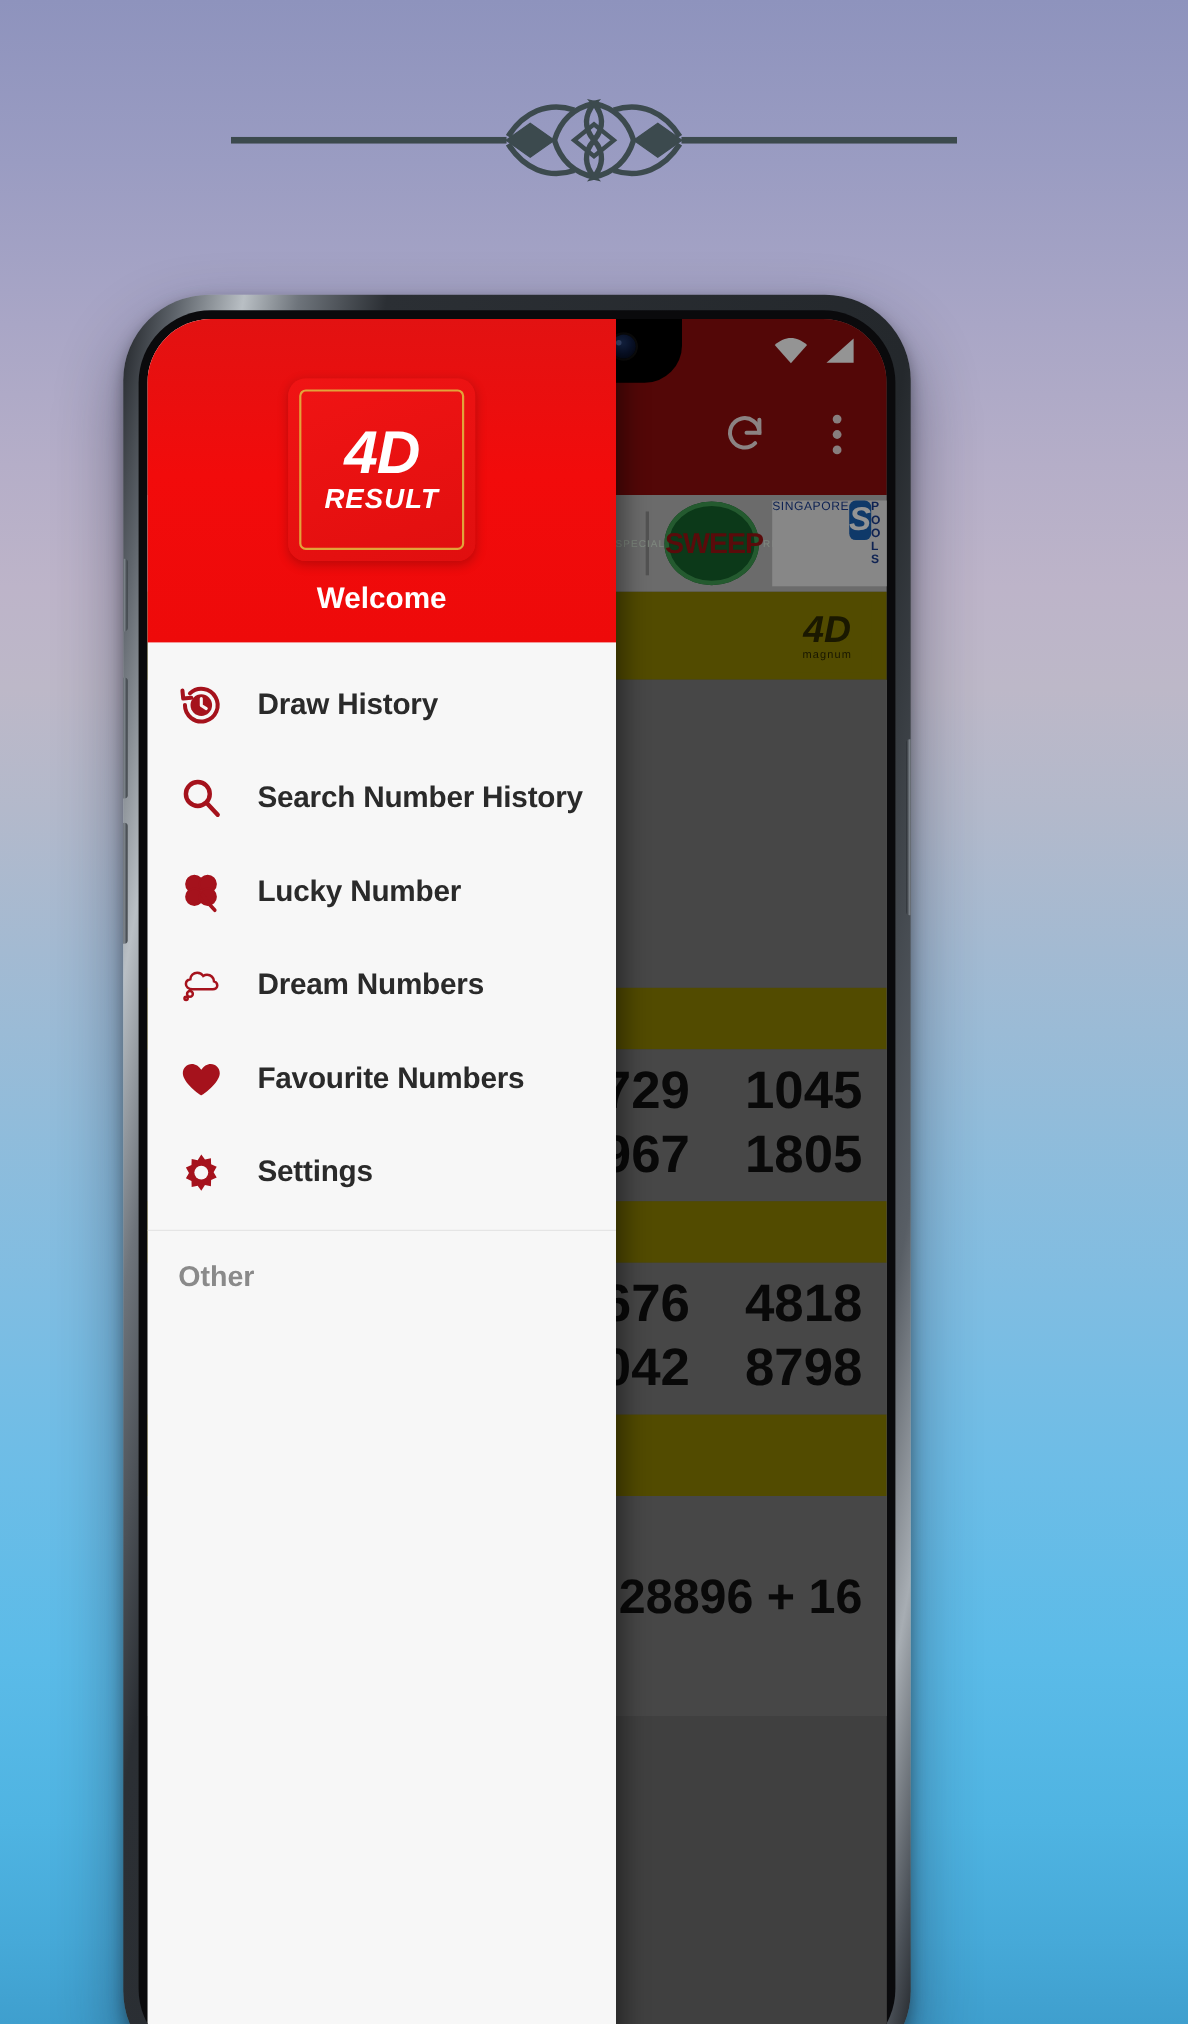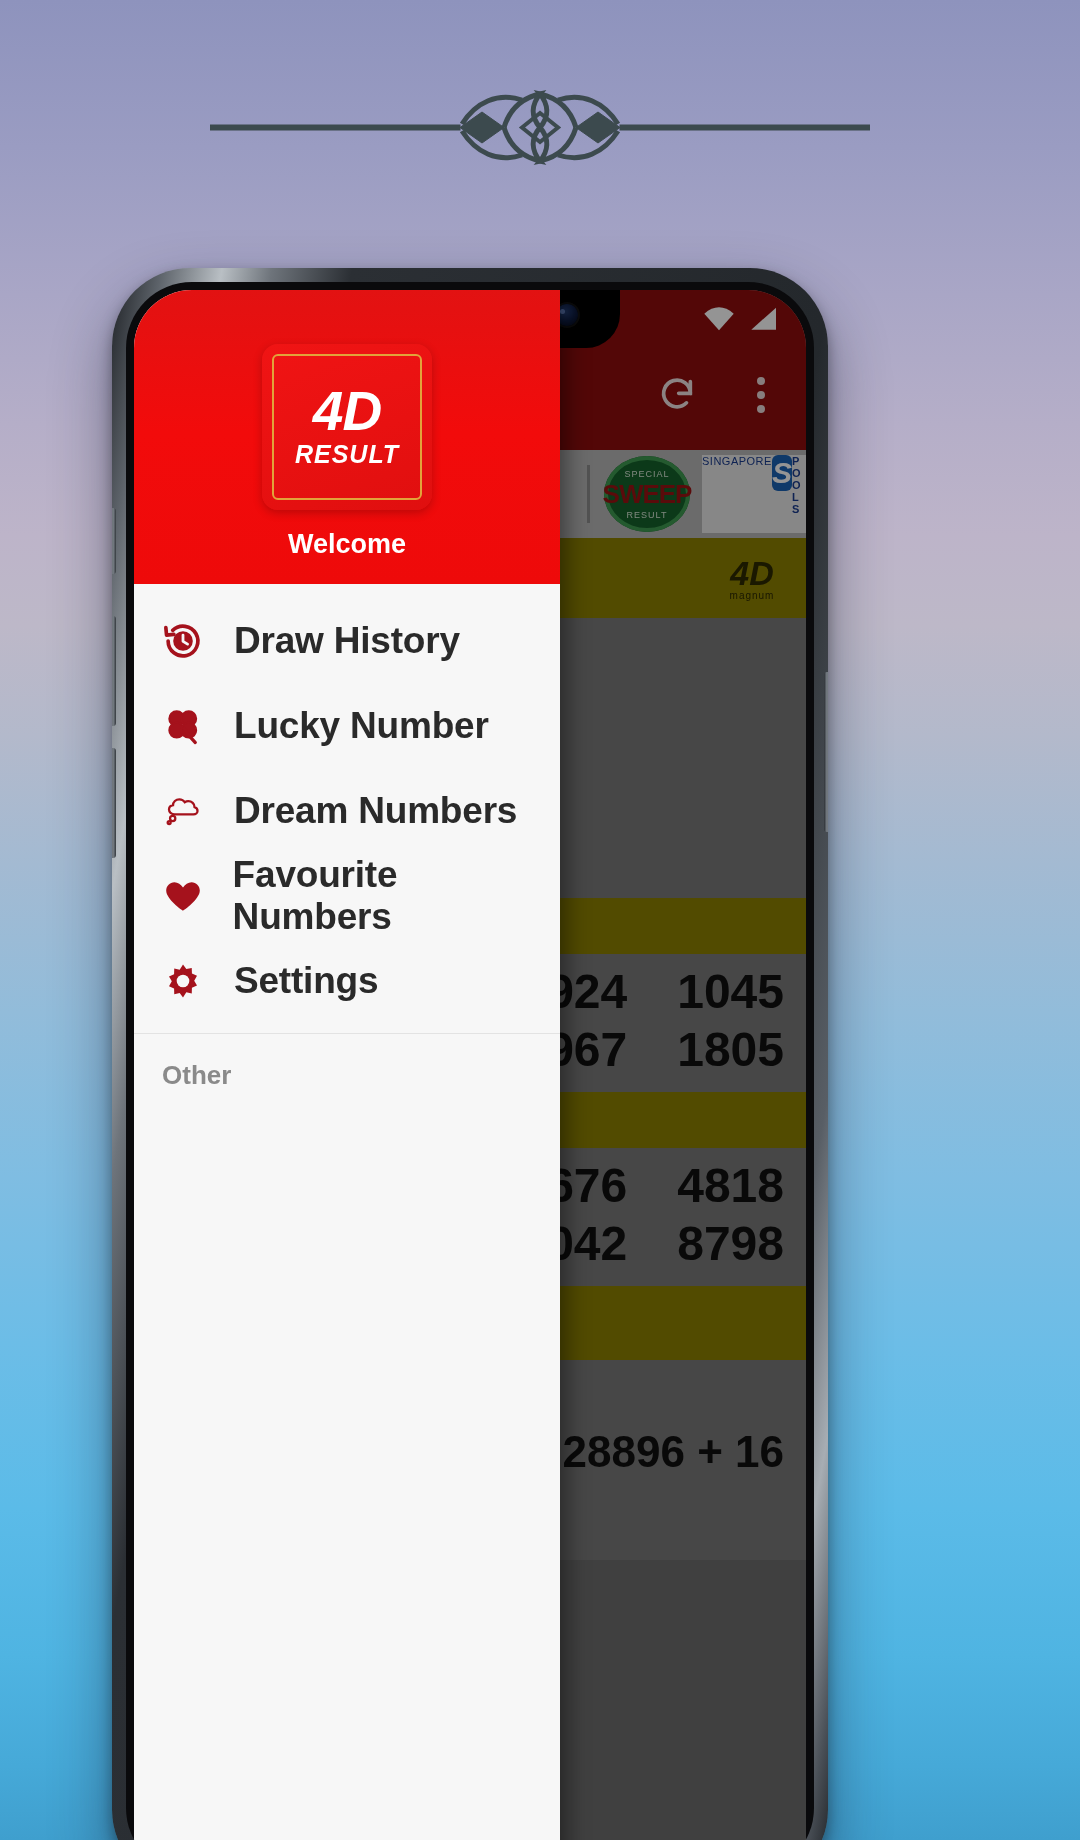--- a/index.html
+++ b/index.html
@@ -58,21 +58,21 @@
   .app{position:absolute;inset:0;background:#6e6e6e;}
   .appbar{position:absolute;left:0;top:0;right:0;height:160px;background:#8f0d0d;}
   .appbar-actions{position:absolute;right:18px;top:78px;display:flex;align-items:center;gap:30px;}
   .icon-btn{width:54px;height:54px;display:flex;align-items:center;justify-content:center;}
   .dots{display:flex;flex-direction:column;gap:6px;align-items:center;}
   .dots i{display:block;width:8px;height:8px;border-radius:50%;background:#e9d9d9;}
 
   .logobar{position:absolute;left:0;top:160px;right:0;height:88px;background:#b9b9b9;display:flex;align-items:center;}
   .logobar .divider{width:3px;height:58px;background:#8d8d8d;margin:0 14px;}
   .cashsweep{width:86px;height:76px;border-radius:50%;background:#16622b;
-    display:flex;flex-direction:column;align-items:center;justify-content:center;color:#9b1313;
+    display:flex;flex-direction:row;align-items:center;justify-content:center;color:#9b1313;
     font-weight:bold;font-size:26px;letter-spacing:-1px;box-shadow:inset 0 0 0 4px #3f9c52;}
   .cashsweep .sm{font-size:9px;color:#d8e8d8;letter-spacing:1px;font-weight:normal;}
   .sgpools{width:104px;height:78px;background:#e9e9e9;display:flex;justify-content:center;}
   .sgpools .top{font-size:11px;color:#1b3d8f;letter-spacing:.5px;}
   .sgpools .s{width:44px;height:36px;background:#1b62b5;border-radius:6px;color:#fff;
     font-size:30px;font-weight:bold;display:flex;align-items:center;justify-content:center;font-style:italic;}
   .sgpools .bot{font-size:11px;color:#1b3d8f;letter-spacing:2px;font-weight:bold;}
 
   .magnumbar{position:absolute;left:0;top:248px;right:0;height:80px;background:#8d8200;display:flex;align-items:center;justify-content:flex-end;padding-right:14px;}
   .magnum{width:80px;height:66px;background:#8d8200;display:flex;flex-direction:column;align-items:center;justify-content:center;color:#2e2a00;}
@@ -115,21 +115,21 @@
   .logo-frame{position:absolute;inset:10px;border:2px solid #e2a33a;border-radius:6px;
     display:flex;flex-direction:column;align-items:center;justify-content:center;gap:2px;}
   .logo-4d{color:#fff;font-size:55px;font-weight:bold;font-style:italic;line-height:.95;letter-spacing:-1px;}
   .logo-res{color:#fff;font-size:25px;font-weight:bold;font-style:italic;letter-spacing:1px;}
   .welcome{position:absolute;left:0;right:0;bottom:24px;text-align:center;color:#fff;
     font-size:27px;font-weight:bold;}
 
   .drawer-list{flex:1;overflow:hidden;padding-top:14px;}
   .ditem{height:85px;display:flex;align-items:center;padding-left:28px;}
   .ditem .ic{width:72px;display:flex;align-items:center;justify-content:flex-start;}
-  .ditem .lbl{font-size:37px;font-weight:bold;color:#2a2a2a;letter-spacing:-.2px;}
+  .ditem .lbl{font-size:27px;font-weight:bold;color:#2a2a2a;letter-spacing:-.2px;}
   .divider-line{height:1px;background:#e3e3e3;margin:10px 0 0 0;}
   .section-label{padding:26px 0 10px 28px;font-size:26px;color:#8a8a8a;font-weight:bold;}
 </style>
 </head>
 <body>
 
 <div class="ornament">
   <svg width="660" height="80" viewBox="0 0 660 80" fill="none">
     <g fill="#3c4a4e" stroke="#3c4a4e">
       <rect x="0" y="37" width="250" height="5"></rect>
@@ -198,21 +198,21 @@
             <span class="big">4D</span>
             <span class="sm">magnum</span>
           </div>
         </div>
 
         <div class="resultbody">
           <div class="rowarea" style="height:280px"></div>
           <div class="band" style="height:56px"></div>
           <div class="rowarea" style="padding:14px 0 18px 0">
             <div class="numline">
-              <span>924</span>
+              <span>729</span>
               <span>1045</span>
             </div>
             <div class="numline" style="margin-top:10px">
               <span>967</span>
               <span>1805</span>
             </div>
           </div>
           <div class="band" style="height:56px"></div>
           <div class="rowarea" style="padding:14px 0 18px 0">
             <div class="numline">
@@ -259,20 +259,29 @@
               <svg width="42" height="42" viewBox="0 0 24 24" fill="none" stroke="#a5121c" stroke-width="2.1" stroke-linecap="round" stroke-linejoin="round">
                 <path d="M3.5 12a8.5 8.5 0 1 0 2.6-6.1"></path>
                 <polyline points="2.2,4.4 2.6,8.6 6.8,8.2"></polyline>
                 <circle cx="12" cy="12" r="5.6" fill="#a5121c" stroke="none"></circle>
                 <path d="M12 8.6v3.6l2.6 1.6" stroke="#f7f7f7" stroke-width="1.6"></path>
               </svg>
             </span>
             <span class="lbl">Draw History</span>
           </div>
 
+          <div class="ditem">
+            <span class="ic">
+              <svg width="42" height="42" viewBox="0 0 24 24" fill="none" stroke="#a5121c" stroke-width="2.3" stroke-linecap="round">
+                <circle cx="10.2" cy="9.6" r="6.2"></circle>
+                <line x1="14.8" y1="14.3" x2="20.5" y2="20.4"></line>
+              </svg>
+            </span>
+            <span class="lbl">Search Number History</span>
+          </div>
 
           <div class="ditem">
             <span class="ic">
               <svg width="42" height="42" viewBox="0 0 24 24" fill="#a5121c" stroke="#a5121c" stroke-width="1">
                 <circle cx="8.4" cy="7.8" r="4.3"></circle>
                 <circle cx="15.3" cy="7.8" r="4.3"></circle>
                 <circle cx="8.4" cy="14.4" r="4.3"></circle>
                 <circle cx="15.3" cy="14.4" r="4.3"></circle>
                 <path d="M12.6 13.4 C14.4 16.4 16.6 19.2 19 21.4" stroke-width="1.9" fill="none" stroke-linecap="round"></path>
               </svg>

